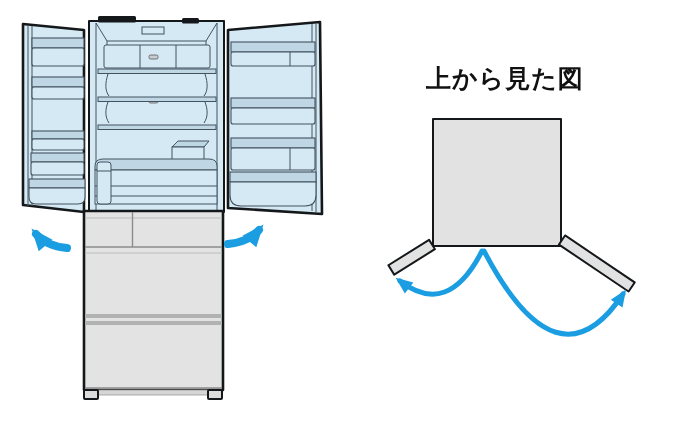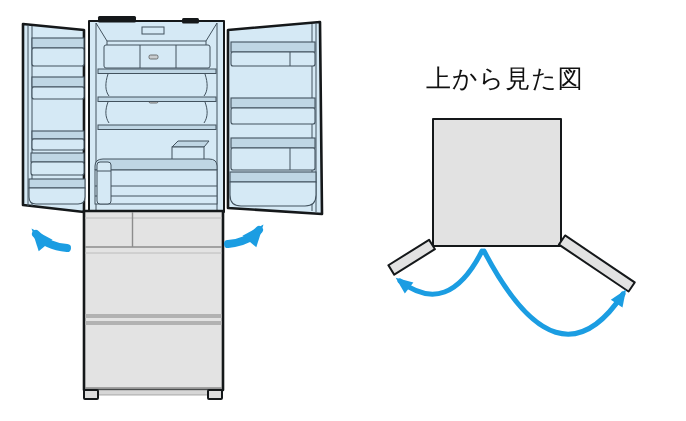--- a/index.html
+++ b/index.html
@@ -9,21 +9,21 @@
     background:var(--background,#ffffff);
     font-family:"Liberation Sans",sans-serif;
     overflow:hidden;
   }
   #art{position:absolute;left:0;top:0;}
 
   .top-view-title{
     position:absolute;
     left:426px;top:62px;
     font-size:25px;
-    font-weight:400;
+    font-weight:700;
     color:#111;
     letter-spacing:1px;
     white-space:nowrap;
     font-family:"Liberation Sans",sans-serif;
   }
 
   
   .blue      {fill:var(--interior-blue,#d5e9f5);}
   .bluestroke{fill:var(--interior-blue,#d5e9f5);stroke:var(--line-blue,#42525e);stroke-width:1;}
   .nofill    {fill:none;stroke:var(--line-blue,#42525e);stroke-width:1;}

